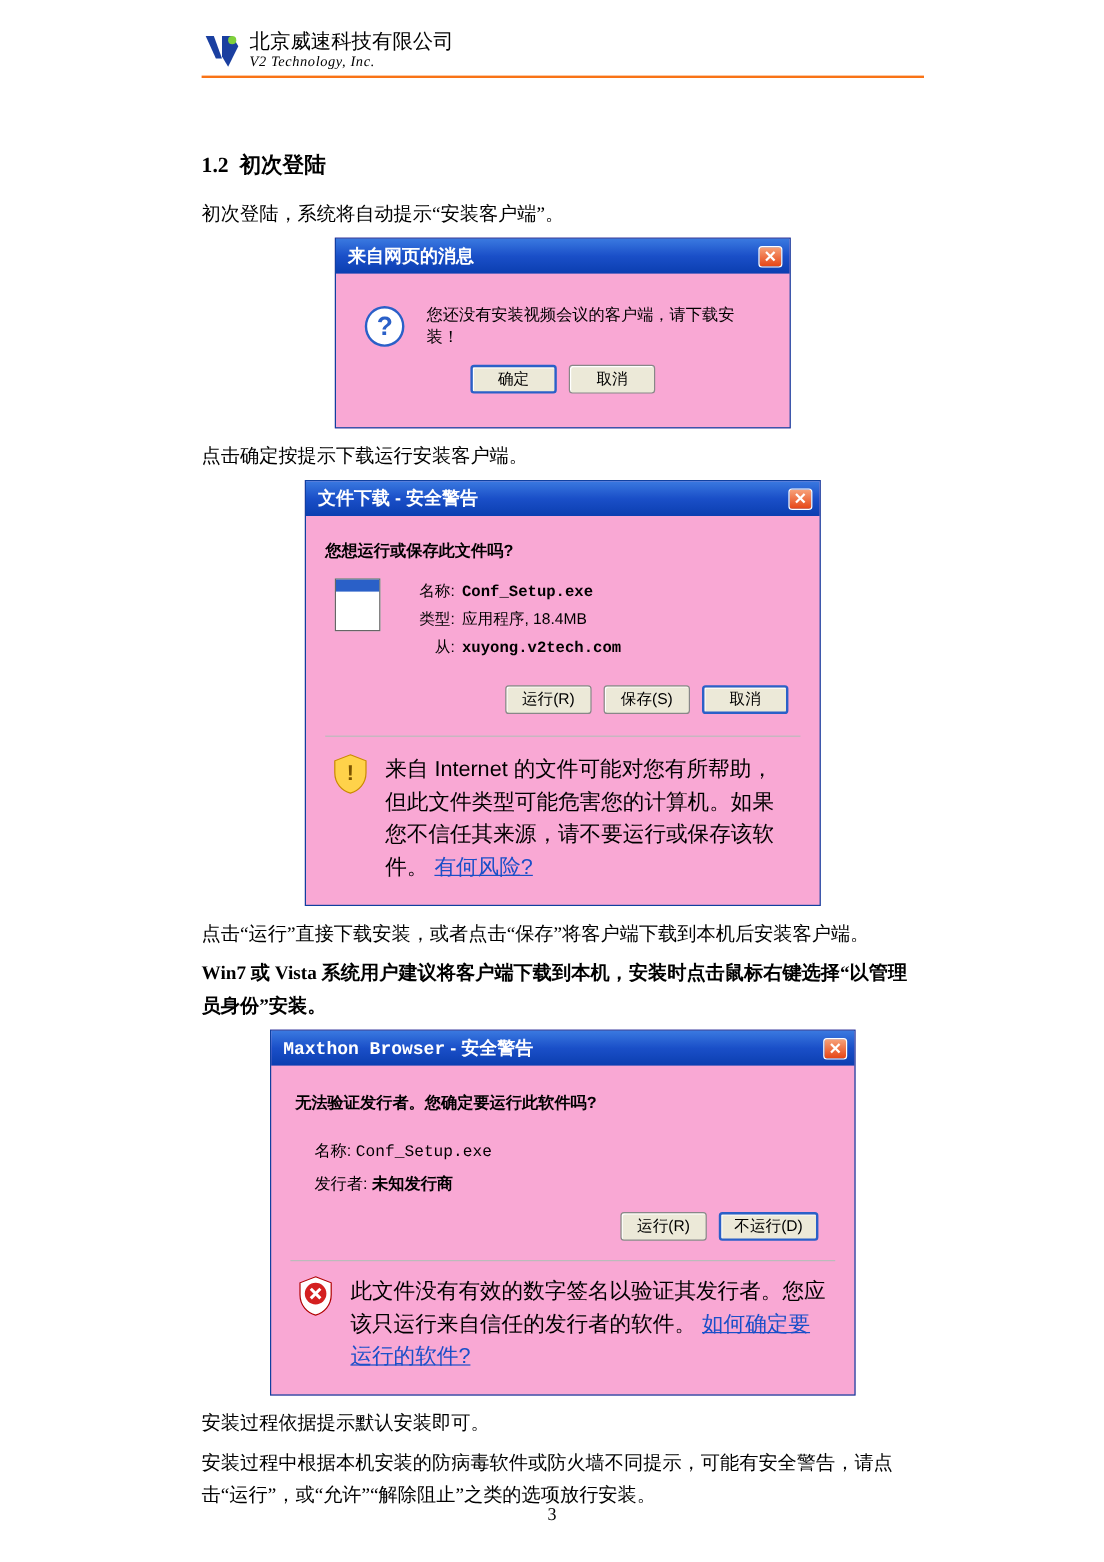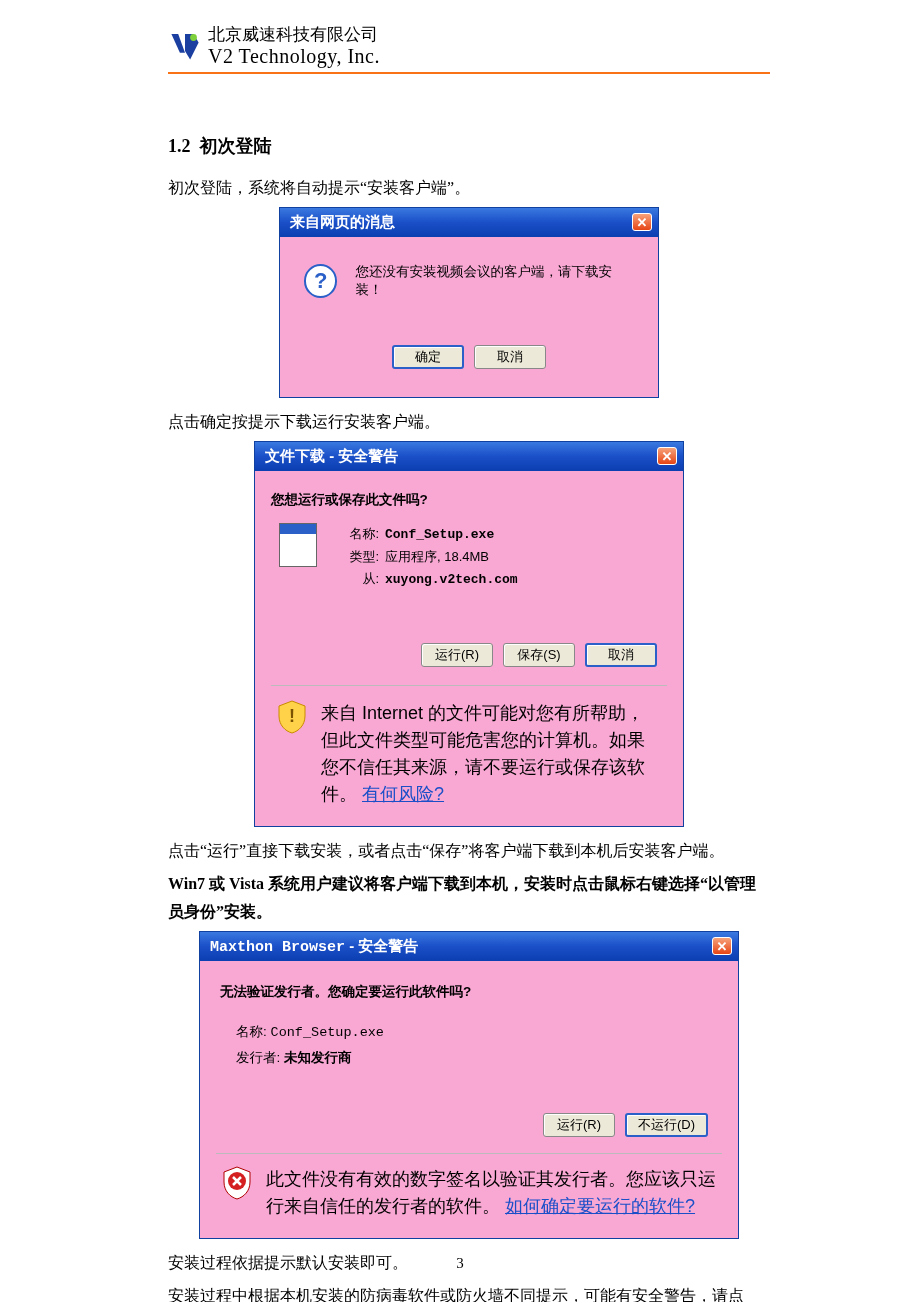--- a/index.html
+++ b/index.html
@@ -20,21 +20,21 @@
     align-items: center;
     border-bottom: 2px solid #f97316;
     padding-bottom: 4px;
     margin-bottom: 60px;
   }
   .logo {
     width: 34px; height: 34px; margin-right: 6px;
   }
   .co-text { line-height: 1.15; }
   .co-cn { font-size: 17px; }
-  .co-en { font-size: 20px; letter-spacing: 0.5px; }
+  .co-en { font-size: 12px; letter-spacing: 0.5px; font-style: italic; }
 
   .section-title { font-weight: bold; font-size: 18px; margin-bottom: 16px; }
   .para { font-size: 16px; line-height: 1.7; margin: 6px 0; }
   .para b { font-weight: bold; }
 
   
   .dialog {
     border: 1px solid #1040a0;
     background: #f9a8d4;
     margin: 4px auto 10px auto;
@@ -64,21 +64,20 @@
   .winbtn {
     min-width: 72px;
     padding: 2px 12px;
     background: #ece9d8;
     border: 1px solid #888;
     border-radius: 3px;
     box-shadow: inset 1px 1px 0 #fff;
     font-size: 13px;
     cursor: pointer;
     font-family: inherit;
-    margin-top: 32px;
   }
   .winbtn.default { border: 2px solid #2a60c8; padding: 1px 11px; }
 
   
   .dlg1 { width: 380px; }
   .dlg1 .msgrow { display: flex; align-items: center; gap: 18px; padding: 12px 8px 8px 8px; }
   .qicon {
     width: 34px; height: 34px; border: 2px solid #2a60c8; border-radius: 50%;
     display: flex; align-items: center; justify-content: center;
     color: #2a60c8; font-weight: bold; font-size: 22px; background:#fff;
@@ -98,21 +97,21 @@
   .dlg2 .btnbar { justify-content: flex-end; padding: 20px 10px 10px 0; }
   .dlg2 .sep { border-top: 1px solid #bbb; margin: 8px 0; }
   .warnrow { display:flex; gap:14px; align-items:flex-start; padding: 6px 6px 4px 6px;}
   .shield {
     width: 30px; height: 34px; flex: 0 0 30px;
   }
   .warnrow .txt { font-size: 18px; line-height: 1.5; }
   .link { color: #1a4fc8; text-decoration: underline; cursor:pointer;}
 
   
-  .dlg3 { width: 540px; }
+  .dlg3 { width: 488px; }
   .dlg3 .titlebar .ttl { font-family: "Courier New", monospace; font-weight: bold;}
   .dlg3 .q { font-weight: bold; margin: 8px 0 18px 4px;}
   .dlg3 .kv2 { margin-left: 20px; font-size: 13.5px; line-height: 1.9;}
   .dlg3 .kv2 .mono { font-family: "Courier New", monospace;}
   .dlg3 .btnbar { justify-content: flex-end; padding: 10px 14px 10px 0;}
   .dlg3 .sep { border-top: 1px solid #bbb; margin: 6px 0; }
 
   .page-num { position:absolute; left:0; right:0; bottom:30px; text-align:center; font-size:15px;}
 </style>
 </head>

